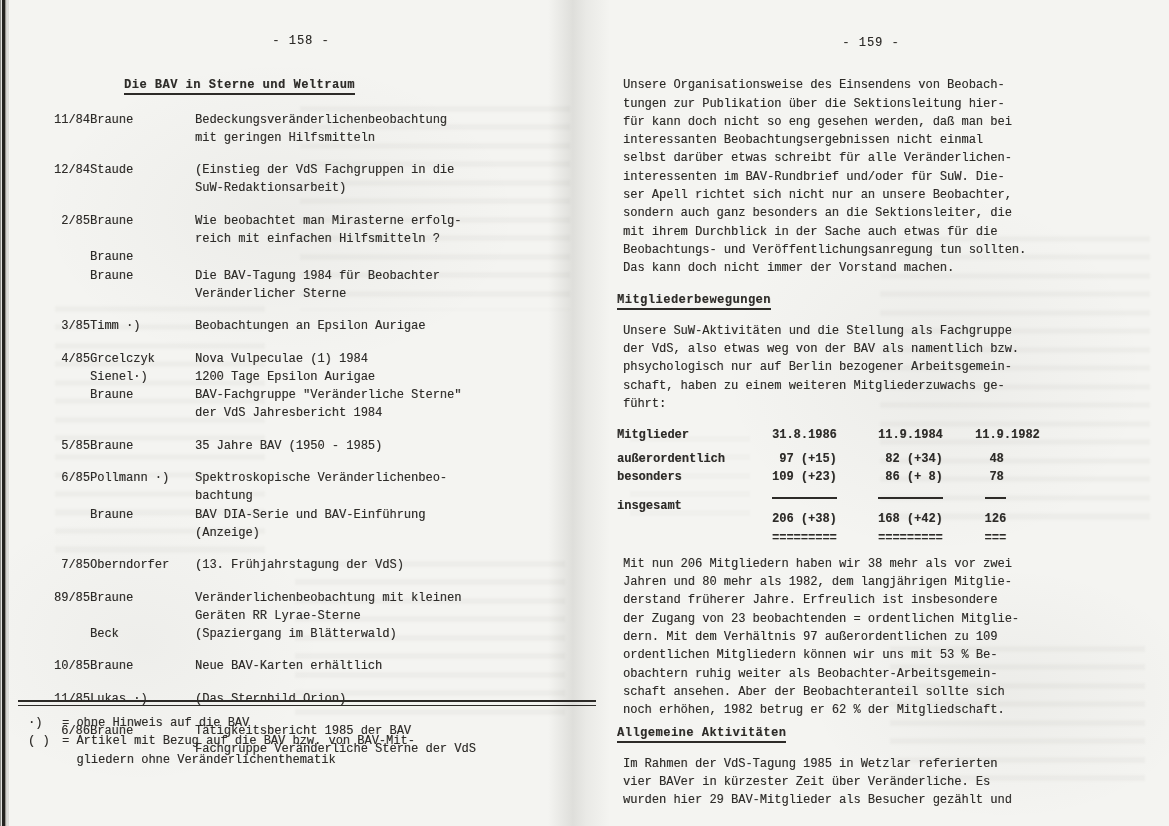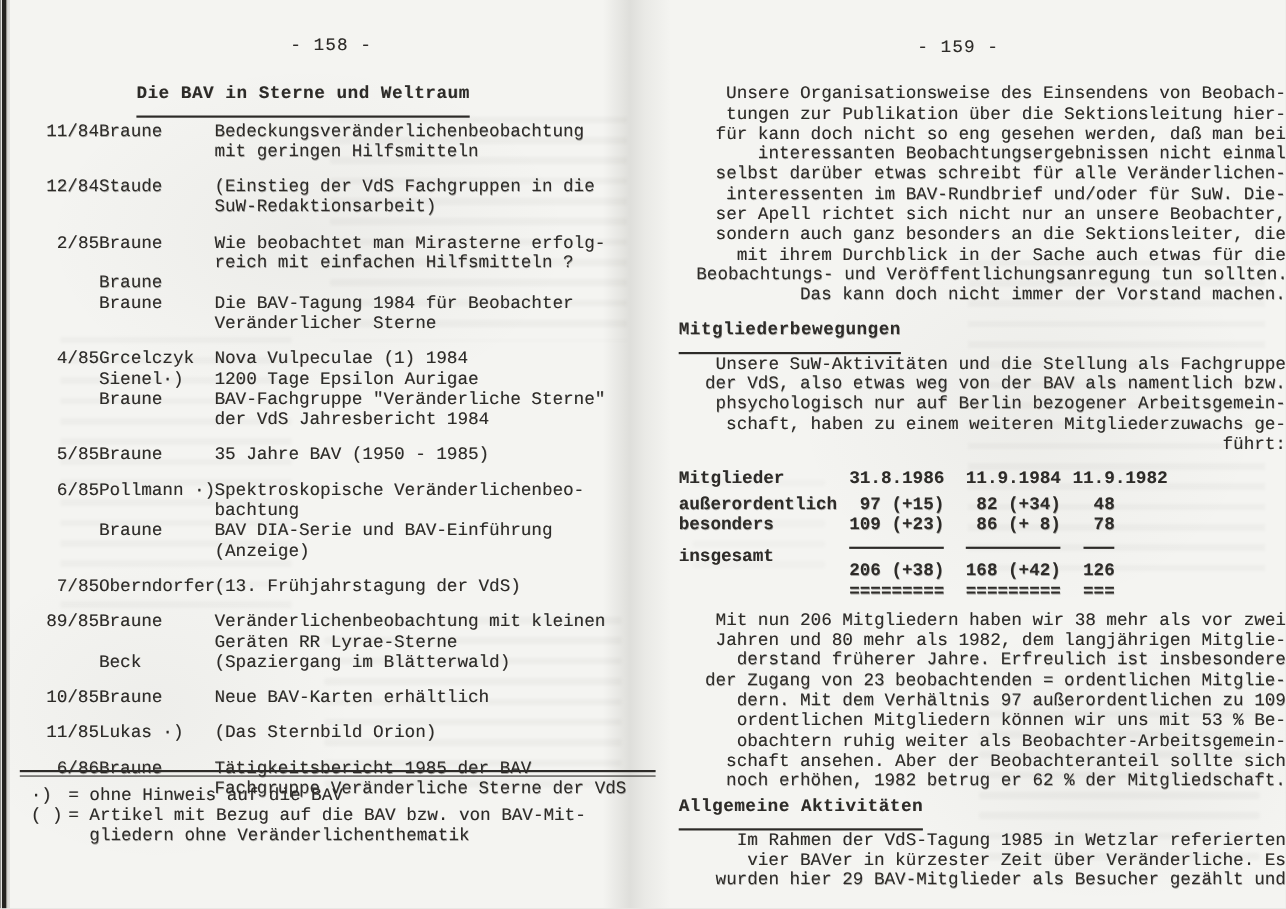--- a/index.html
+++ b/index.html
@@ -1,21 +1,21 @@
 <!DOCTYPE html>
 <html><head>
 <meta charset="utf-8">
 <style>
   html,body{margin:0;padding:0;}
   body{width:1169px;height:826px;background:#d8d8d5;}
   .scan{
     position:relative;width:1169px;height:826px;overflow:hidden;
     background:#f4f4f1;
     font-family:"Liberation Mono","DejaVu Sans Mono",monospace;
-    font-size:16px;line-height:18.3px;color:#2d2b28;
+    font-size:12px;line-height:18.3px;color:#2d2b28;
     text-shadow:0.4px 0.4px 0 rgba(45,43,40,0.38);
   }
   
   .edge{position:absolute;left:0;top:0;width:9px;height:826px;z-index:3;
     background:linear-gradient(90deg,#8a8a86 0 1px,#e2e2df 1px 2px,#23221f 2px 5px,#97958f 5px 6px,#d2d2cf 6px 7px,rgba(60,60,55,0.12) 7px 9px,transparent 9px);}
   .gutter{position:absolute;left:548px;top:0;width:62px;height:826px;z-index:0;
     background:linear-gradient(90deg,transparent,rgba(110,110,102,0.16) 40%,rgba(110,110,102,0.08) 62%,transparent);}
   .mottle{position:absolute;inset:0;z-index:0;
     background:
       radial-gradient(340px 220px at 24% 26%,rgba(90,90,82,0.05),transparent 70%),
@@ -27,34 +27,34 @@
 
   .page{position:absolute;top:0;z-index:2;}
   .page-left{left:10px;width:582px;}
   .page-right{left:617px;width:552px;}
 
   .pagenum{text-align:center;letter-spacing:1px;}
   .page-left .pagenum{margin-top:32px;}
   .page-right .pagenum{margin-top:34px;transform:translateX(-22px);}
 
   .title{margin:26px 0 16px 114px;font-weight:bold;}
-  .uline{border-bottom:2px solid currentColor;padding-bottom:11px;letter-spacing:0.5px;}
+  .uline{border-bottom:2px solid currentColor;padding-bottom:1px;letter-spacing:0.5px;}
 
   .entries{padding-left:26px;}
   .entry{display:grid;grid-template-columns:54px 105px 1fr;column-gap:0;}
   .entry.gap{margin-top:14px;}
   .entry div{white-space:pre;}
   .entry .d{text-align:right;}
 
   .footer{position:absolute;left:8px;top:700px;width:578px;}
   .rule{height:3px;border-top:2px solid #2d2b28;border-bottom:1px solid #2d2b28;margin-bottom:8px;}
   .fnote{display:grid;grid-template-columns:34px 1fr;padding-left:10px;}
   .fnote div{white-space:pre;}
 
-  .para{white-space:pre;margin:0 0 13px 16px;text-align:right;}
+  .para{white-space:pre;margin:0 0 13px 6px;}
   .p1{margin-top:24px;}
   .p3{margin-bottom:4px;}
   .heading{font-weight:bold;margin:0 0 13px 0;}
 
   .mtable{margin:2px 0 8px 0;font-weight:bold;}
   .trow{display:grid;grid-template-columns:155px 106px 97px 1fr;}
   .trow div{white-space:pre;}
   .thead{margin-bottom:5px;}
   .ttotal{margin-top:11px;}
   .ttotal span{display:inline-block;border-top:2px solid #2d2b28;padding-top:11px;white-space:pre;}
@@ -100,20 +100,25 @@
       </div>
       <div class="entry">
         <div class="d"></div>
         <div class="a">Braune</div>
       </div>
       <div class="entry">
         <div class="d"></div>
         <div class="a">Braune</div>
         <div class="t">Die BAV-Tagung 1984 für Beobachter
 Veränderlicher Sterne</div>
+      </div>
+      <div class="entry gap">
+        <div class="d">3/85</div>
+        <div class="a">Timm ·)</div>
+        <div class="t">Beobachtungen an Epsilon Aurigae</div>
       </div>
       <div class="entry gap">
         <div class="d">4/85</div>
         <div class="a">Grcelczyk
 Sienel·)
 Braune</div>
         <div class="t">Nova Vulpeculae (1) 1984
 1200 Tage Epsilon Aurigae
 BAV-Fachgruppe "Veränderliche Sterne"
 der VdS Jahresbericht 1984</div>

